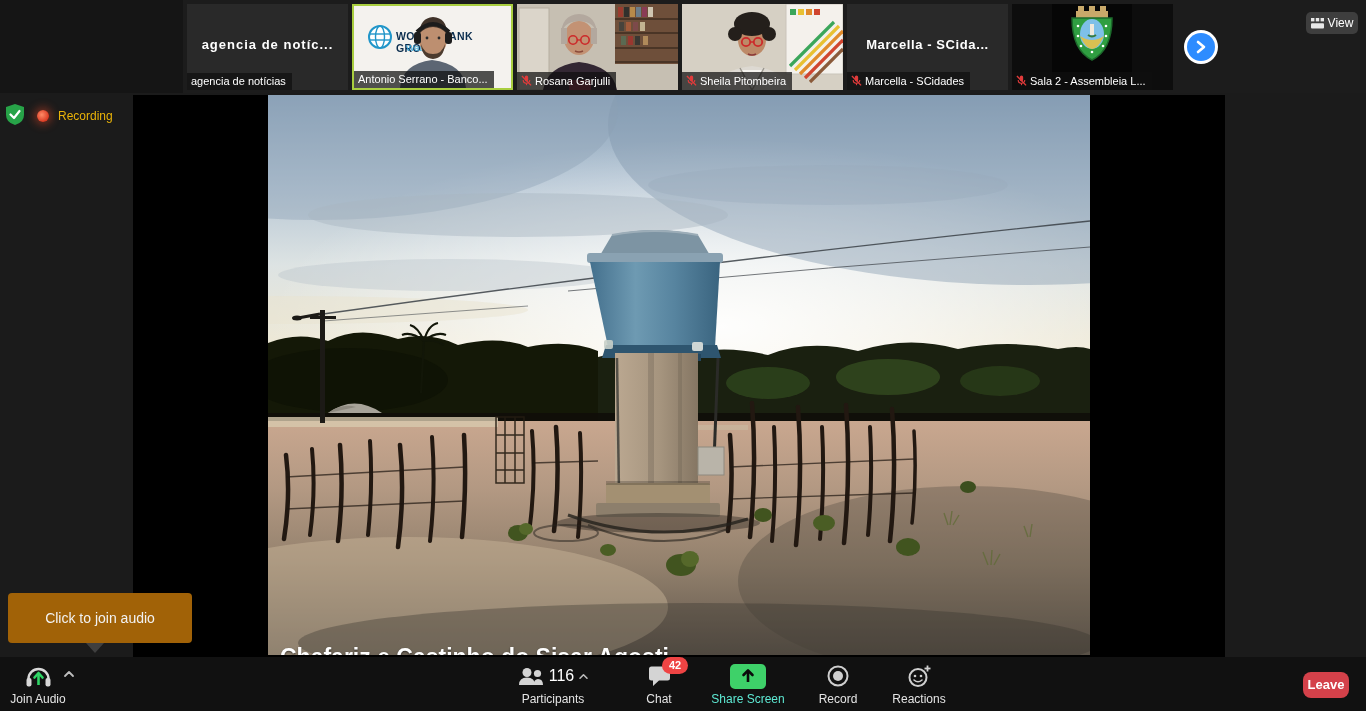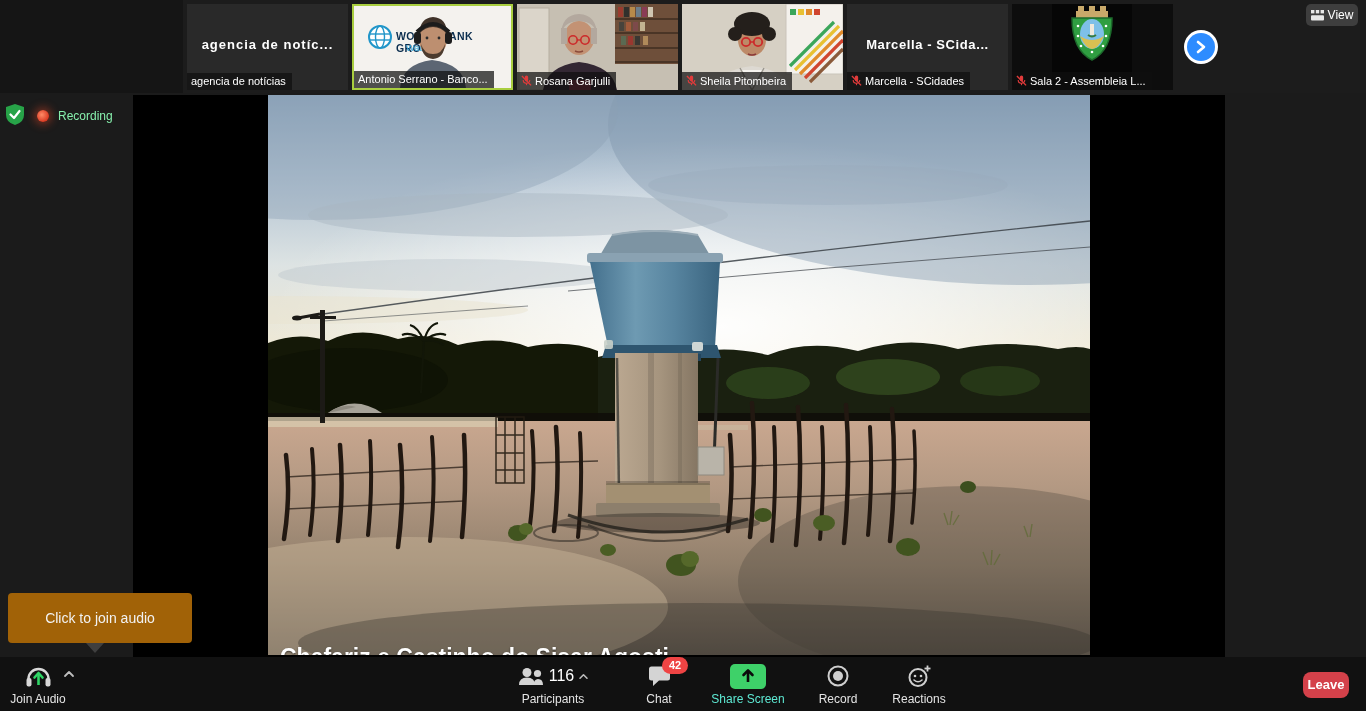--- a/index.html
+++ b/index.html
@@ -13,29 +13,29 @@
   .tile.active { border:2px solid #a9ce3f; }
   .tile-center-text { position:absolute; left:0; right:0; top:38%; text-align:center;
                       color:#fff; font-weight:bold; font-size:13px; letter-spacing:1px; white-space:nowrap; }
   .tile-label { position:absolute; left:0; bottom:0; max-width:100%; display:inline-flex; align-items:center;
                 gap:3px; background:rgba(15,15,15,.72); color:#fff; font-size:11px; padding:2px 6px 3px 4px;
                 white-space:nowrap; overflow:hidden; }
   .tile svg.fill { position:absolute; left:0; top:0; }
   .next-btn { position:absolute; left:1184px; top:30px; width:34px; height:34px; border-radius:50%;
               background:#fff; display:flex; align-items:center; justify-content:center; cursor:pointer; }
   .next-btn .inner { width:28px; height:28px; border-radius:50%; background:#2d8cff; display:flex; align-items:center; justify-content:center; }
-  .view-btn { position:absolute; left:1306px; top:4px; width:52px; height:22px; background:#3e3e3e; border-radius:5px;
+  .view-btn { position:absolute; left:1306px; top:12px; width:52px; height:22px; background:#3e3e3e; border-radius:5px;
               color:#fff; font-size:12px; display:flex; align-items:center; justify-content:center; gap:4px; cursor:pointer; }
 
   
   .shield { position:absolute; left:4px; top:103px; }
   .rec-dot { position:absolute; left:37px; top:110px; width:12px; height:12px; border-radius:50%;
              background:radial-gradient(circle at 40% 40%, #ff8a66, #d93a22 70%);
              box-shadow:0 0 8px 3px rgba(224,70,40,.45); }
-  .rec-label { position:absolute; left:58px; top:109px; color:#86efac; font-size:12px; }
+  .rec-label { position:absolute; left:58px; top:109px; color:#eab308; font-size:12px; }
 
   
   .stage { position:absolute; left:133px; top:95px; width:1092px; height:562px; background:#000; }
   .photo { position:absolute; left:135px; top:0; width:822px; height:560px; overflow:hidden; background:#000; }
   .caption-clip { position:absolute; left:12px; top:549px; height:11px; width:760px; overflow:hidden; }
   .caption-clip span { display:block; font-size:23px; line-height:26px; font-weight:bold; color:#fff;
                        text-shadow:0 1px 2px rgba(0,0,0,.6); white-space:nowrap; }
 
   
   .tooltip { position:absolute; left:8px; top:593px; width:184px; height:50px; background:#a16207; border-radius:4px;

